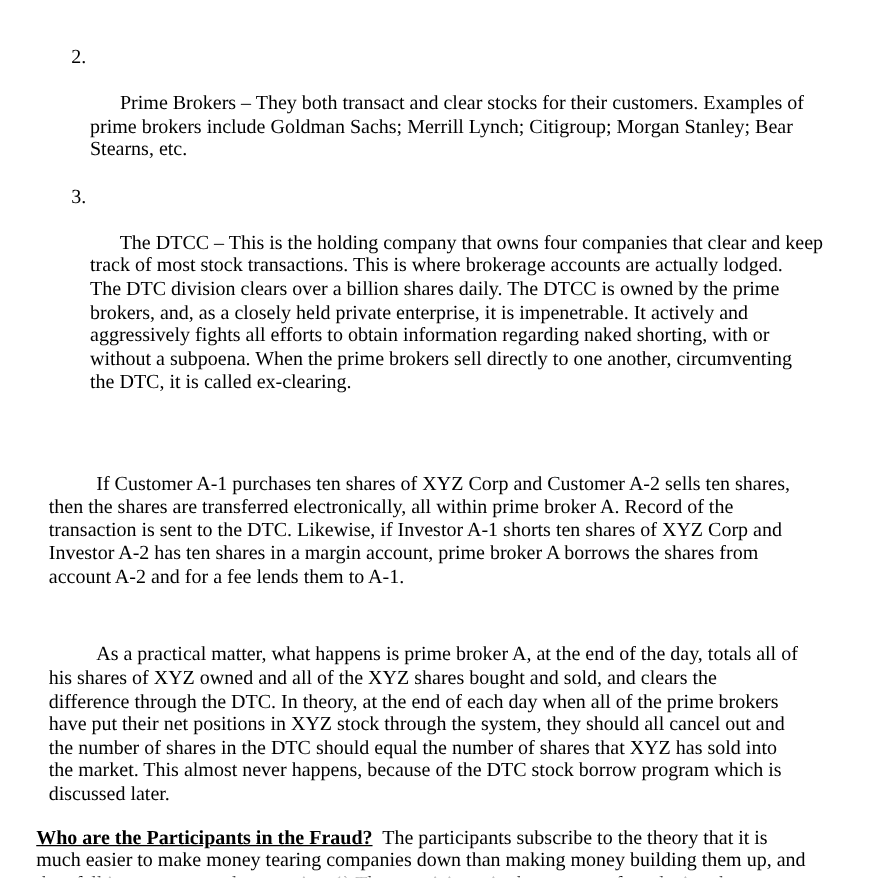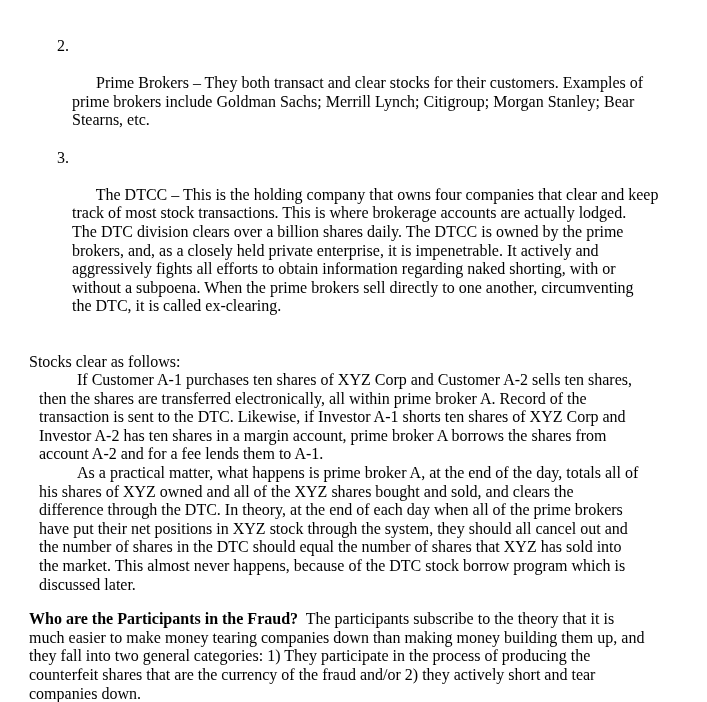--- a/index.html
+++ b/index.html
@@ -37,27 +37,29 @@
     top: 0;
   }
   .stocks-line {
     margin-top: 18px;
     white-space: pre;
   }
   .body-paragraph {
     padding-left: 10px;
     text-indent: 38px;
     white-space: pre;
+    margin-top: 44px;
   }
   .fraud-paragraph {
     margin-top: 16px;
     white-space: pre;
   }
   .fraud-heading {
     font-weight: bold;
+    text-decoration: underline;
     text-align: right;
   }
 </style>
 </head>
 <body>
 
 <main class="page">
 
   <ol class="numbered-list">
     <li class="list-item">
@@ -71,21 +73,20 @@
       <span class="pre">The DTCC – This is the holding company that owns four companies that clear and keep
 track of most stock transactions. This is where brokerage accounts are actually lodged.
 The DTC division clears over a billion shares daily. The DTCC is owned by the prime
 brokers, and, as a closely held private enterprise, it is impenetrable. It actively and
 aggressively fights all efforts to obtain information regarding naked shorting, with or
 without a subpoena. When the prime brokers sell directly to one another, circumventing
 the DTC, it is called ex-clearing.</span>
     </li>
   </ol>
 
-  <div class="stocks-line">Stocks clear as follows:</div>
 
   <div class="body-paragraph">If Customer A-1 purchases ten shares of XYZ Corp and Customer A-2 sells ten shares,
 then the shares are transferred electronically, all within prime broker A. Record of the
 transaction is sent to the DTC. Likewise, if Investor A-1 shorts ten shares of XYZ Corp and
 Investor A-2 has ten shares in a margin account, prime broker A borrows the shares from
 account A-2 and for a fee lends them to A-1.</div>
 
 
   <div class="body-paragraph">As a practical matter, what happens is prime broker A, at the end of the day, totals all of
 his shares of XYZ owned and all of the XYZ shares bought and sold, and clears the

